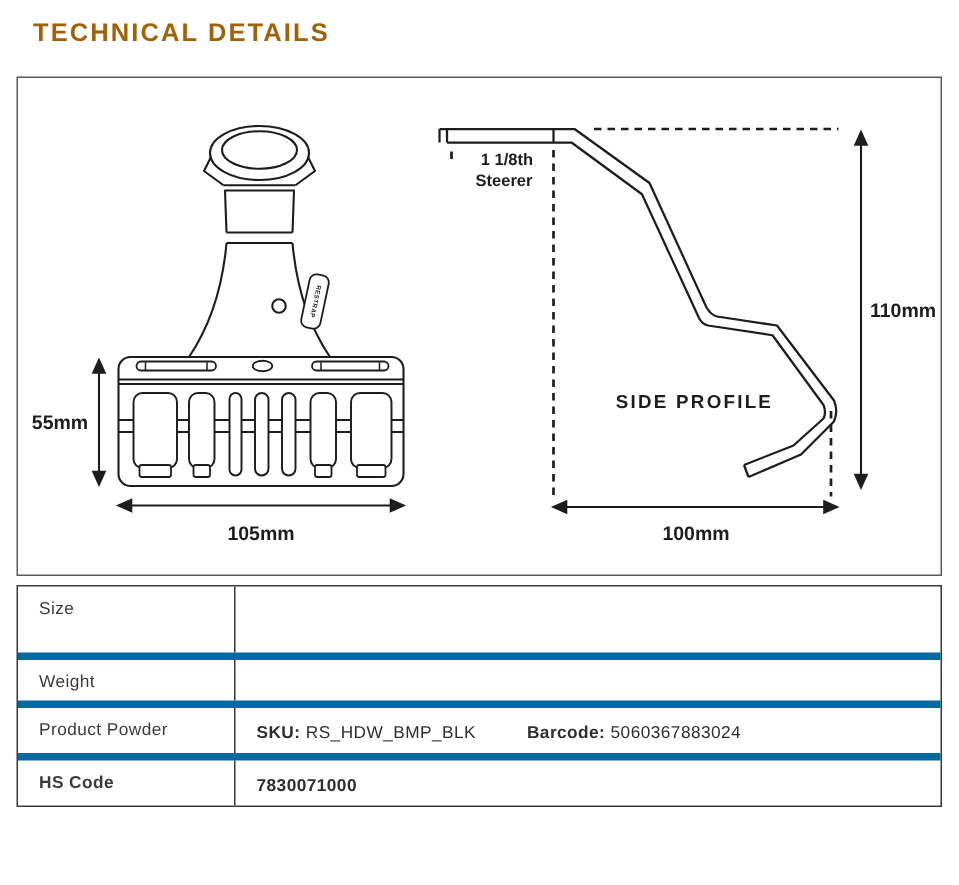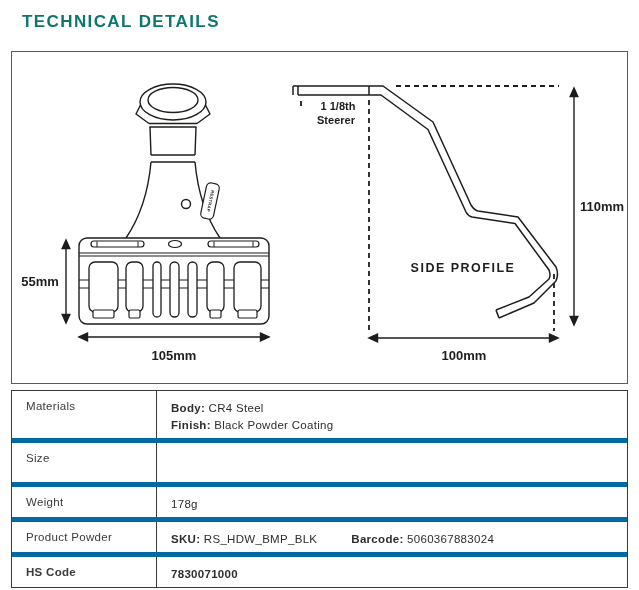--- a/index.html
+++ b/index.html
@@ -3,21 +3,21 @@
 <meta charset="utf-8">
 <style>
   * { box-sizing: border-box; }
   html, body { margin: 0; padding: 0; }
   body {
     width: 639px; height: 590px; background: #ffffff;
     font-family: "Liberation Sans", sans-serif; color: #2e2e2d;
   }
   .title {
     font-size: 17px; font-weight: 800; letter-spacing: 1.4px;
-    color: #0f766e; margin: 12px 0 0 22px; line-height: 20px;
+    color: #a16207; margin: 12px 0 0 22px; line-height: 20px;
   }
   .panel {
     margin: 19px 11px 6px 11px;
     width: 617px; height: 333px;
     border: 1px solid #5a5a5a;
   }
   .panel svg { display: block; }
   svg text {
     font-family: "Liberation Sans", sans-serif;
     fill: #1d1d1b;
@@ -150,35 +150,27 @@
       <text class="steerer-label" x="326" y="58" text-anchor="middle">1 1/8th</text>
       <text class="steerer-label" x="324" y="72" text-anchor="middle">Steerer</text>
       <text class="profile-label" x="451" y="220" text-anchor="middle">SIDE PROFILE</text>
       <text class="dim-label" x="452" y="308" text-anchor="middle">100mm</text>
       <text class="dim-label" x="590" y="159" text-anchor="middle">110mm</text>
     </svg>
   </div>
 
   <div class="spec-table">
 
-    <div class="row r-materials">
-      <div class="cl">Materials</div>
-      <div class="cv">
-        <div><span class="b">Body:</span> <span>CR4 Steel</span></div>
-        <div><span class="b">Finish:</span> <span>Black Powder Coating</span></div>
-      </div>
-    </div>
 
     <div class="row r-size">
       <div class="cl">Size</div>
     </div>
 
     <div class="row r-weight">
       <div class="cl">Weight</div>
-      <div class="cv">178g</div>
     </div>
 
     <div class="row r-codes">
       <div class="cl">Product Powder</div>
       <div class="cv">
         <span class="b">SKU:</span> <span>RS_HDW_BMP_BLK</span><span class="bc-gap b">Barcode:</span> <span>5060367883024</span>
       </div>
     </div>
 
     <div class="row r-hs">

